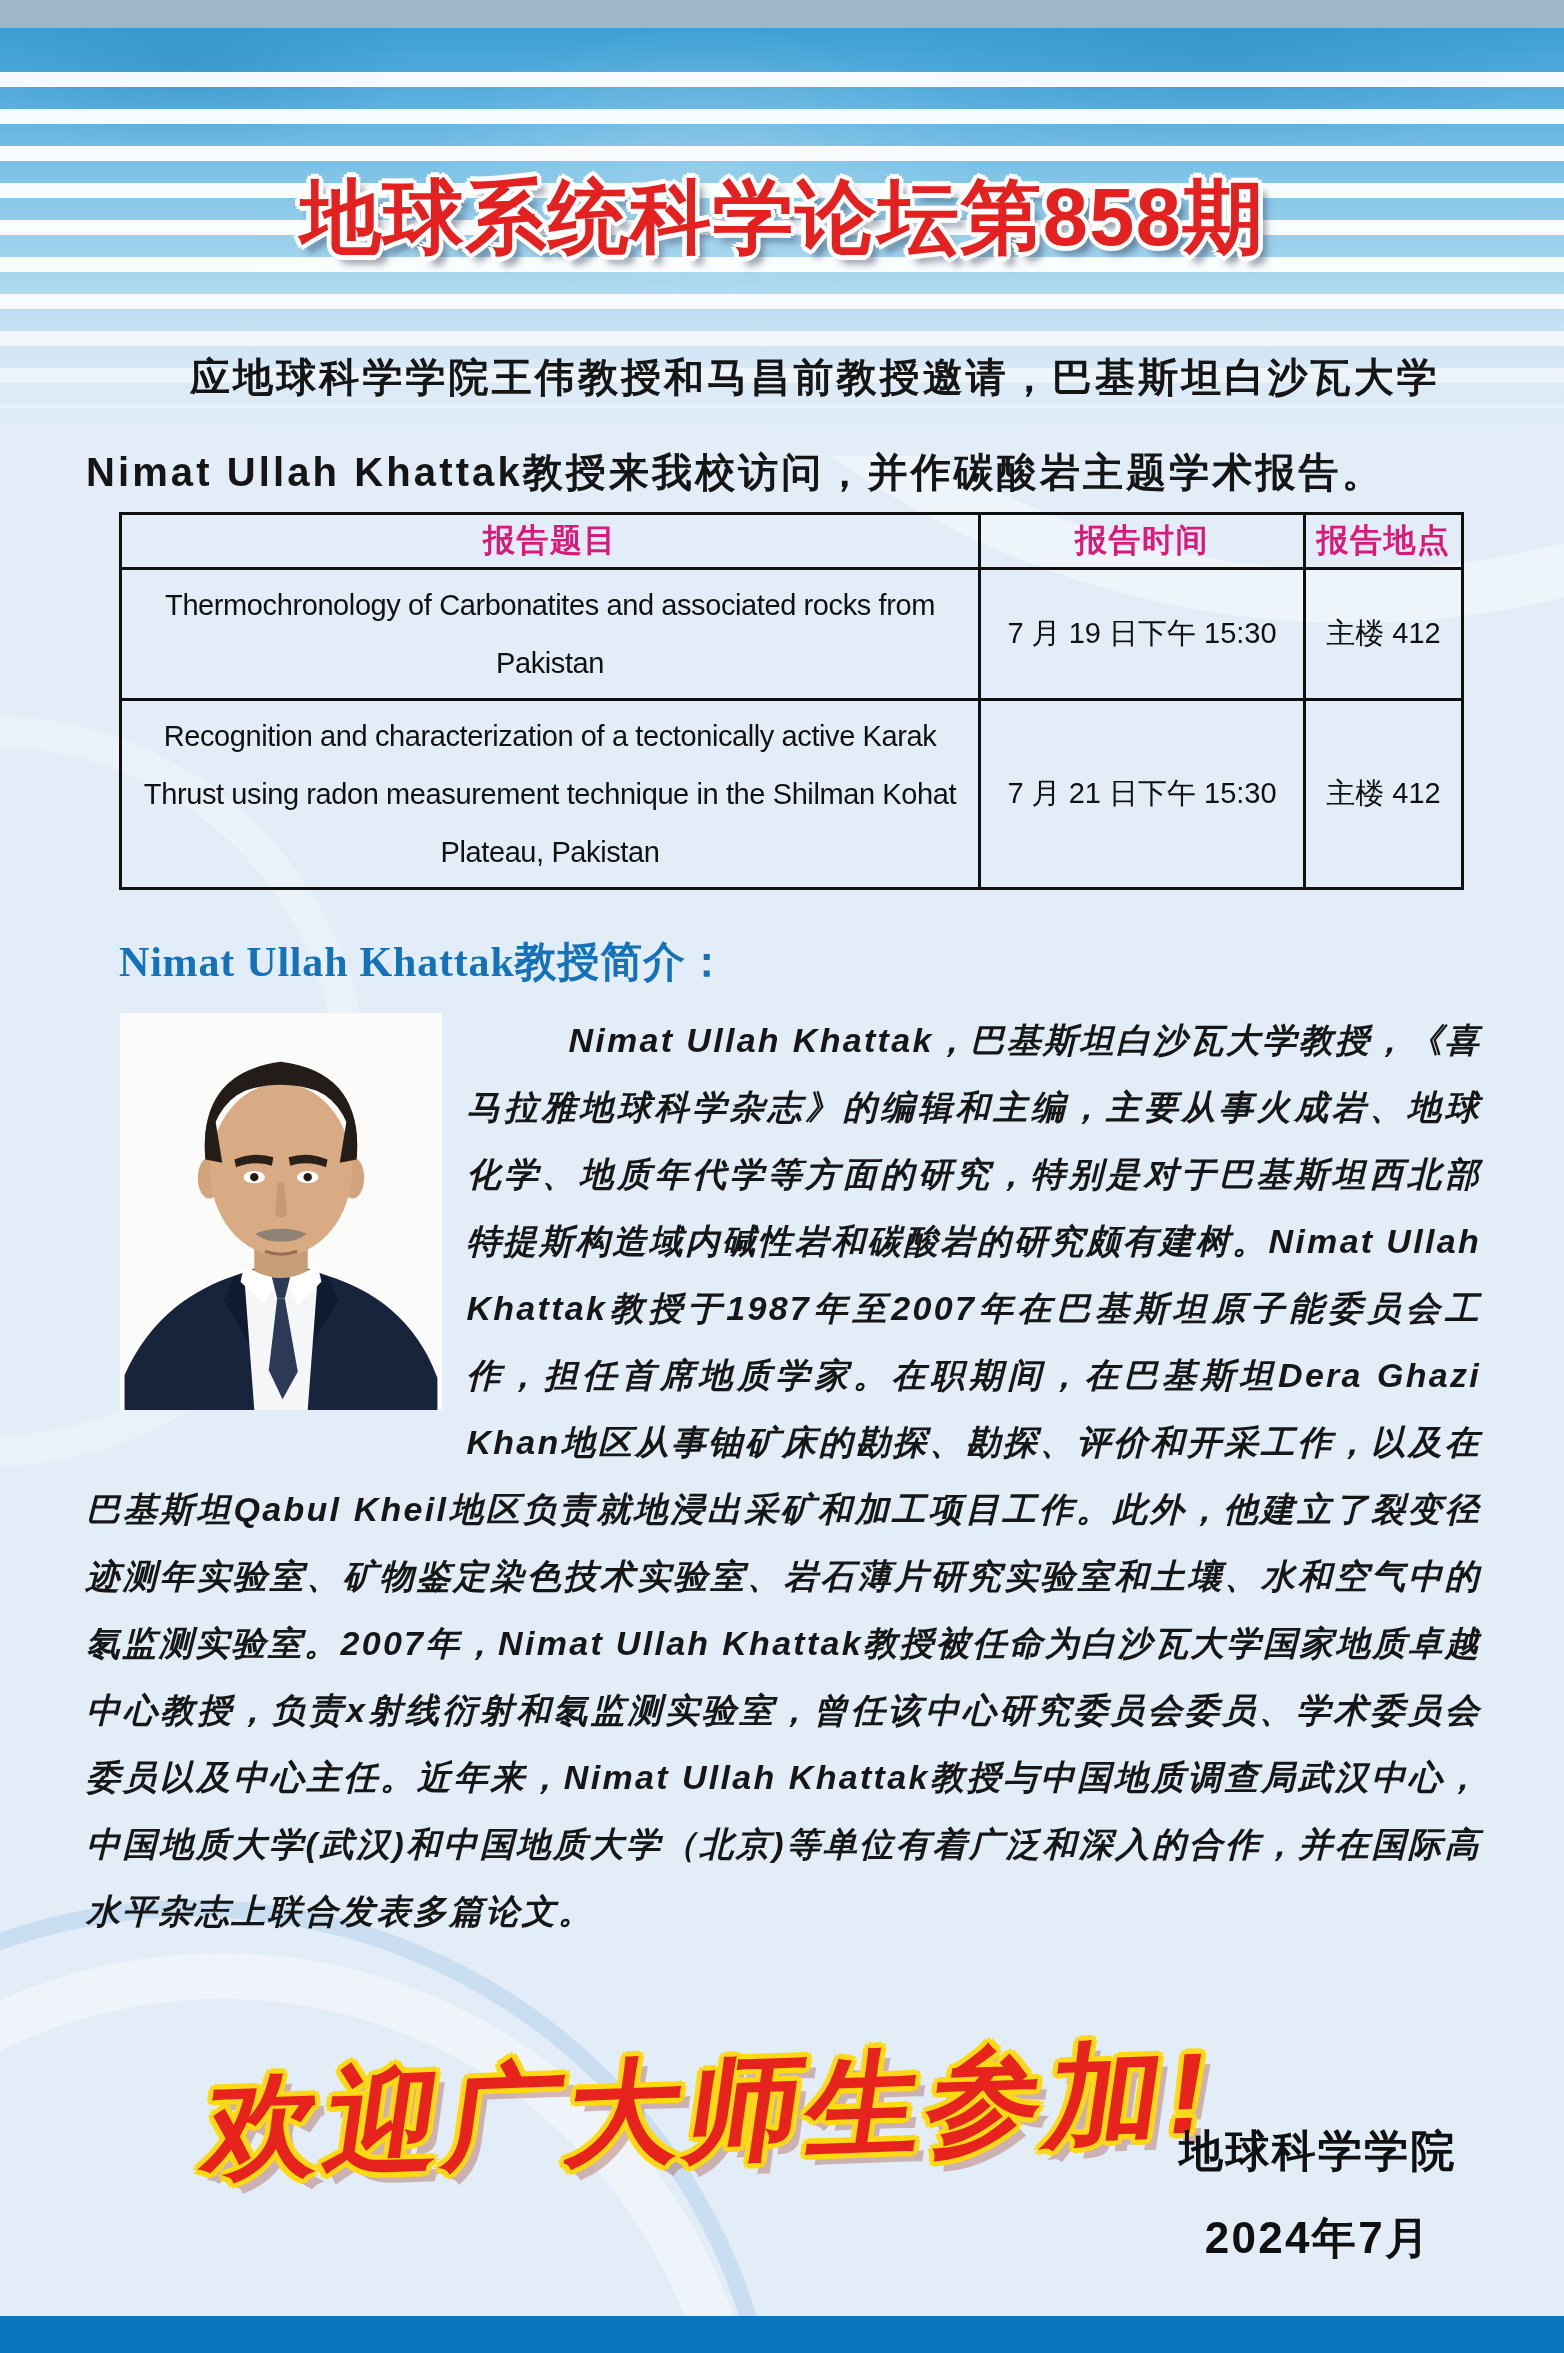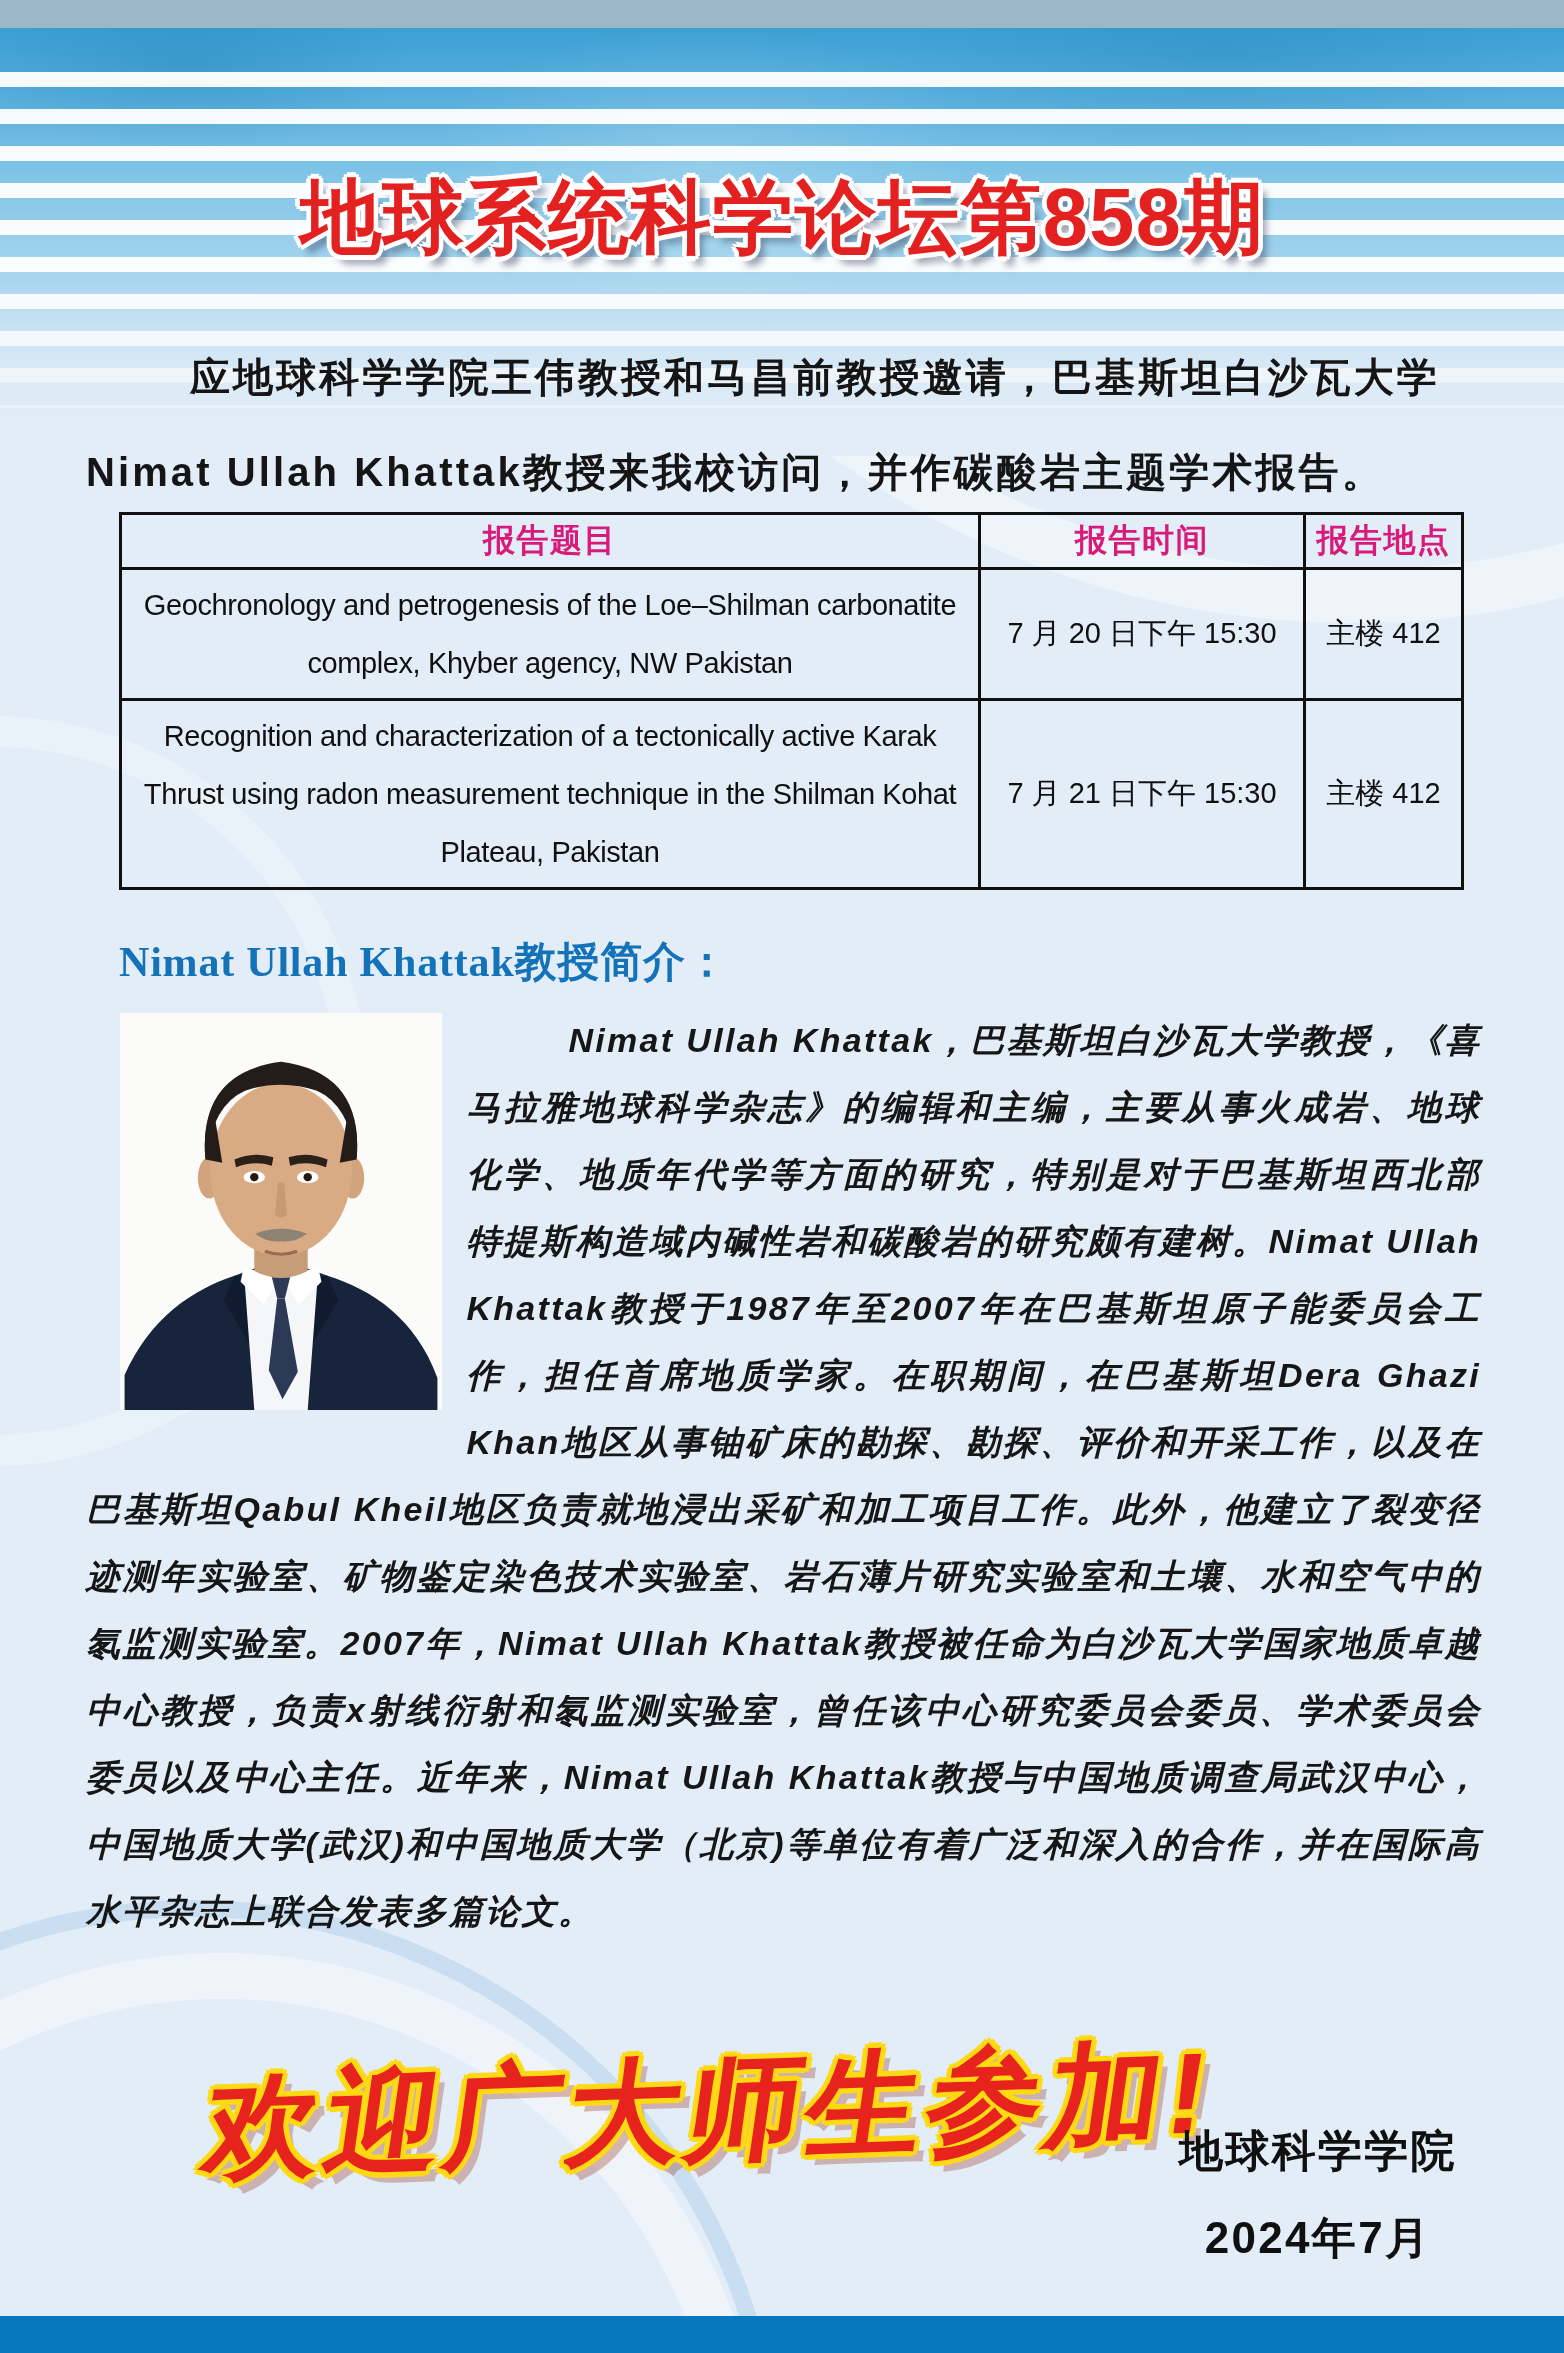--- a/index.html
+++ b/index.html
@@ -132,23 +132,23 @@
         <col style="width:158px">
       </colgroup>
     <thead>
       <tr>
         <th>报告题目</th>
         <th>报告时间</th>
         <th>报告地点</th>
       </tr>
     </thead>
     <tbody>
-      <tr style="height:128px;">
-        <td class="t-title">Geochronology and petrogenesis of the Loe–Shilman carbonatite complex, Khyber agency, NW Pakistan</td>
-        <td class="t-time">7 月 20 日下午 15:30</td>
+      <tr style="height:69px;">
+        <td class="t-title">Thermochronology of Carbonatites and associated rocks from Pakistan</td>
+        <td class="t-time">7 月 19 日下午 15:30</td>
         <td class="t-loc">主楼 412</td>
       </tr>
       <tr style="height:128px;">
         <td class="t-title">Recognition and characterization of a tectonically active Karak Thrust using radon measurement technique in the Shilman Kohat Plateau, Pakistan</td>
         <td class="t-time">7 月 21 日下午 15:30</td>
         <td class="t-loc">主楼 412</td>
       </tr>
     </tbody>
   </table>
 

